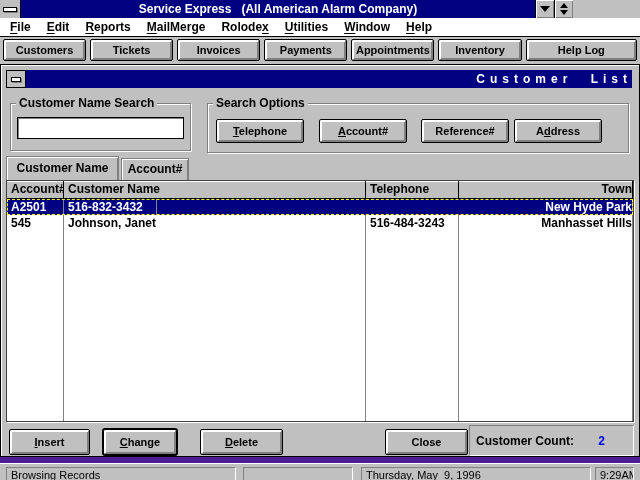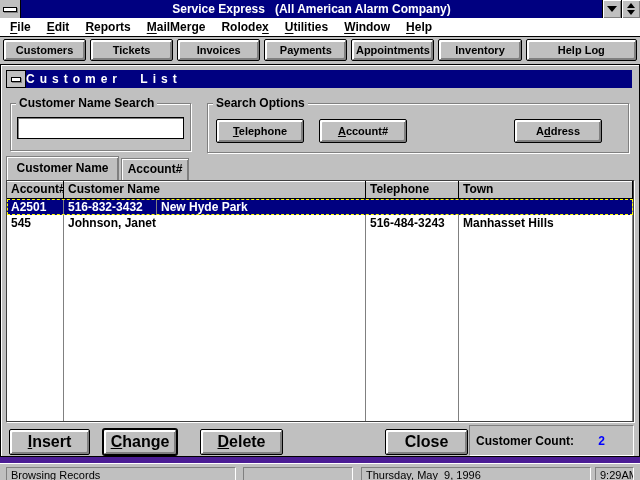--- a/index.html
+++ b/index.html
@@ -3,21 +3,21 @@
 <meta charset="utf-8">
 <style>
   * { margin:0; padding:0; box-sizing:border-box; }
   html,body { background:#c0c0c0; }
   .screen {
     position:relative; width:640px; height:480px; background:#c0c0c0;
     font-family:"Liberation Sans", sans-serif; font-size:12px; font-weight:bold;
     overflow:hidden; color:#000;
   }
   
-  .titlebar { position:absolute; left:0; top:0; width:640px; height:18px;
+  .titlebar { position:absolute; left:0; top:0; width:573px; height:18px;
     background:#000080; display:flex; align-items:stretch; }
   .sysmenu { width:21px; background:#c0c0c0; border-right:1px solid #000;
     display:flex; align-items:center; justify-content:center; }
   .dash { width:14px; height:5px; background:#fff; border:1px solid #000;
     box-shadow:1px 1px 0 #808080; }
   .dash.small { width:10px; height:5px; }
   .title-text { flex:1; color:#fff; text-align:center; line-height:18px;
     white-space:pre; overflow:hidden; }
   .tb-buttons { display:flex; }
   .tb-btn { width:19px; background:#c0c0c0; border-left:1px solid #000;
@@ -44,21 +44,21 @@
     color:#000; cursor:default; }
   .tbtn { flex:1; }
   .tbtn.wide { flex:1.35; }
   
   .childwin { position:absolute; left:0; top:64px; width:640px; height:393px;
     background:#c0c0c0; border:1px solid #000; box-shadow:inset 1px 1px 0 #fff; }
   .child-titlebar { position:absolute; left:5px; top:5px; width:626px; height:18px;
     display:flex; }
   .child-sysmenu { width:20px; background:#c0c0c0; border:1px solid #000;
     display:flex; align-items:center; justify-content:center; }
-  .child-title-bg { flex:1; background:#000080; display:flex; align-items:center; justify-content:flex-start; }
+  .child-title-bg { flex:1; background:#000080; display:flex; align-items:center; justify-content:flex-end; }
   .child-title { color:#fff; letter-spacing:5px; word-spacing:10px; white-space:pre; }
   
   .groupbox { position:absolute; border:1px solid #808080;
     box-shadow:1px 1px 0 #fff, inset 1px 1px 0 #fff; }
   .gb-label { position:absolute; top:-8px; left:5px; background:#c0c0c0; padding:0 3px; }
   .gb1 { left:9px; top:38px; width:181px; height:48px; }
   .gb2 { left:206px; top:38px; width:422px; height:50px; }
   .search-input { position:absolute; left:6px; top:13px; width:167px; height:22px;
     background:#fff; border:1px solid #000; box-shadow:inset 1px 1px 0 #808080;
     font-family:"Liberation Sans", sans-serif; font-size:12px; font-weight:bold; padding:0 3px; }
@@ -74,28 +74,28 @@
   .tab.inactive { width:68px; height:22px; line-height:20px; margin-left:2px; }
   
   .table { position:absolute; left:5px; top:115px; width:628px; height:242px;
     background:#fff; border:1px solid #404040; box-shadow:1px 1px 0 #fff;
     display:flex; flex-direction:column; overflow:hidden; }
   .thead { display:flex; height:18px; background:#c0c0c0; border-bottom:1px solid #000;
     box-shadow:inset 0 1px 0 #fff; flex:none; }
   .thead .cell { border-right:1px solid #000; line-height:17px; }
   .cell { padding-left:4px; overflow:hidden; white-space:nowrap; }
   .c0 { width:57px; flex:none; } .c1 { width:302px; flex:none; }
-  .c2 { width:93px; flex:none; } .c3 { flex:1; }
+  .c2 { width:93px; flex:none; } .c3 { flex:1;text-align:right; }
   .row { display:flex; height:16px; line-height:16px; flex:none; background:#fff; }
   .row .cell { border-right:1px solid #808080; }
   .row.selected { background:#000080; color:#fff;
     outline:1px dashed #ffff00; outline-offset:-1px; }
   .row.filler { flex:1; }
   
-  .act-btn { position:absolute; top:364px; height:26px; font-size:16px; }
+  .act-btn { position:absolute; top:364px; height:26px; font-size:11px; }
   .a-insert { left:8px;  width:81px; }
   .a-change { left:102px; width:74px;
     box-shadow:0 0 0 1px #000, inset 1px 1px 0 #fff, inset -1px -1px 0 #808080,
                inset 2px 2px 0 #fff, inset -2px -2px 0 #808080; }
   .a-delete { left:199px; width:83px; }
   .a-close  { left:384px; width:83px; }
   .count-panel { position:absolute; left:468px; top:360px; width:165px; height:31px;
     border:1px solid; border-color:#808080 #fff #fff #808080;
     display:flex; align-items:center; }
   .count-label { margin-left:6px; }
@@ -164,20 +164,21 @@
 
     <div class="groupbox gb1">
       <span class="gb-label">Customer Name Search</span>
       <input class="search-input" value="" style="">
     </div>
 
     <div class="groupbox gb2">
       <span class="gb-label">Search Options</span>
       <button class="btn opt-btn b0"><u>T</u>elephone</button>
       <button class="btn opt-btn b1"><u>A</u>ccount#</button>
+      <button class="btn opt-btn b2">Reference#</button>
       <button class="btn opt-btn b3">A<u>d</u>dress</button>
     </div>
 
     <div class="tabs">
       <div class="tab active">Customer Name</div>
       <div class="tab inactive">Account#</div>
     </div>
 
     <div class="table">
       <div class="thead">

